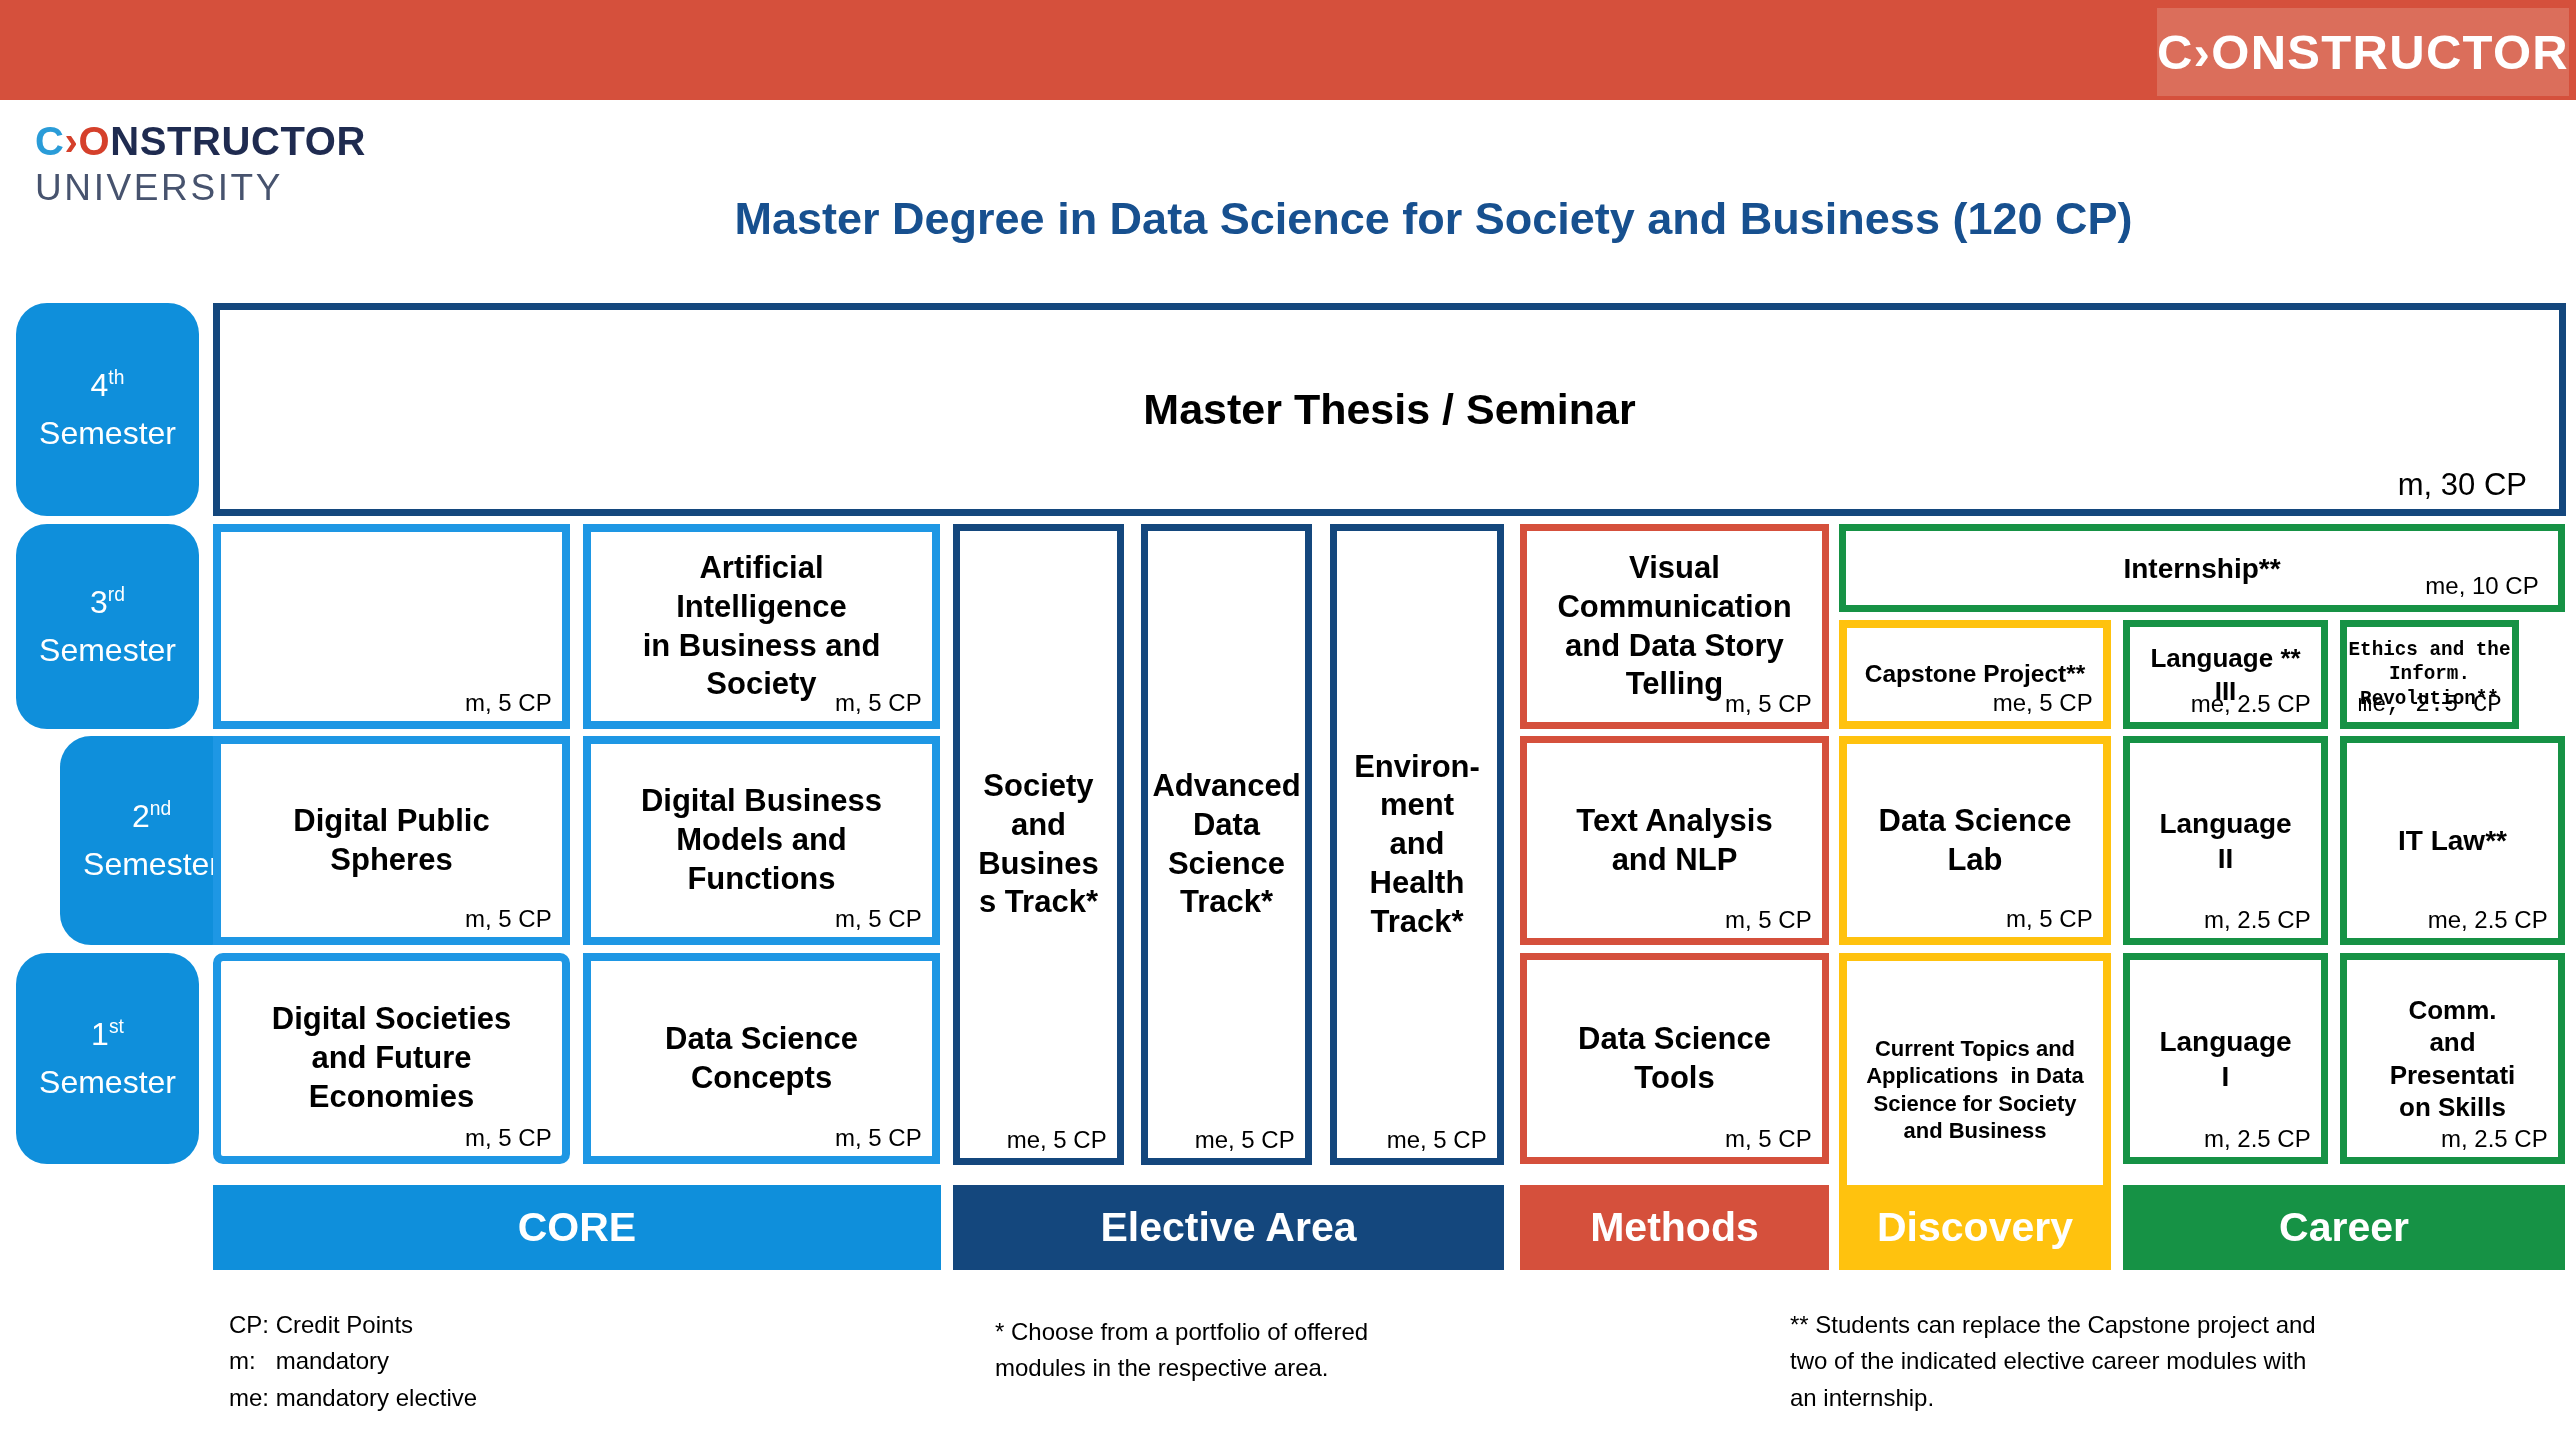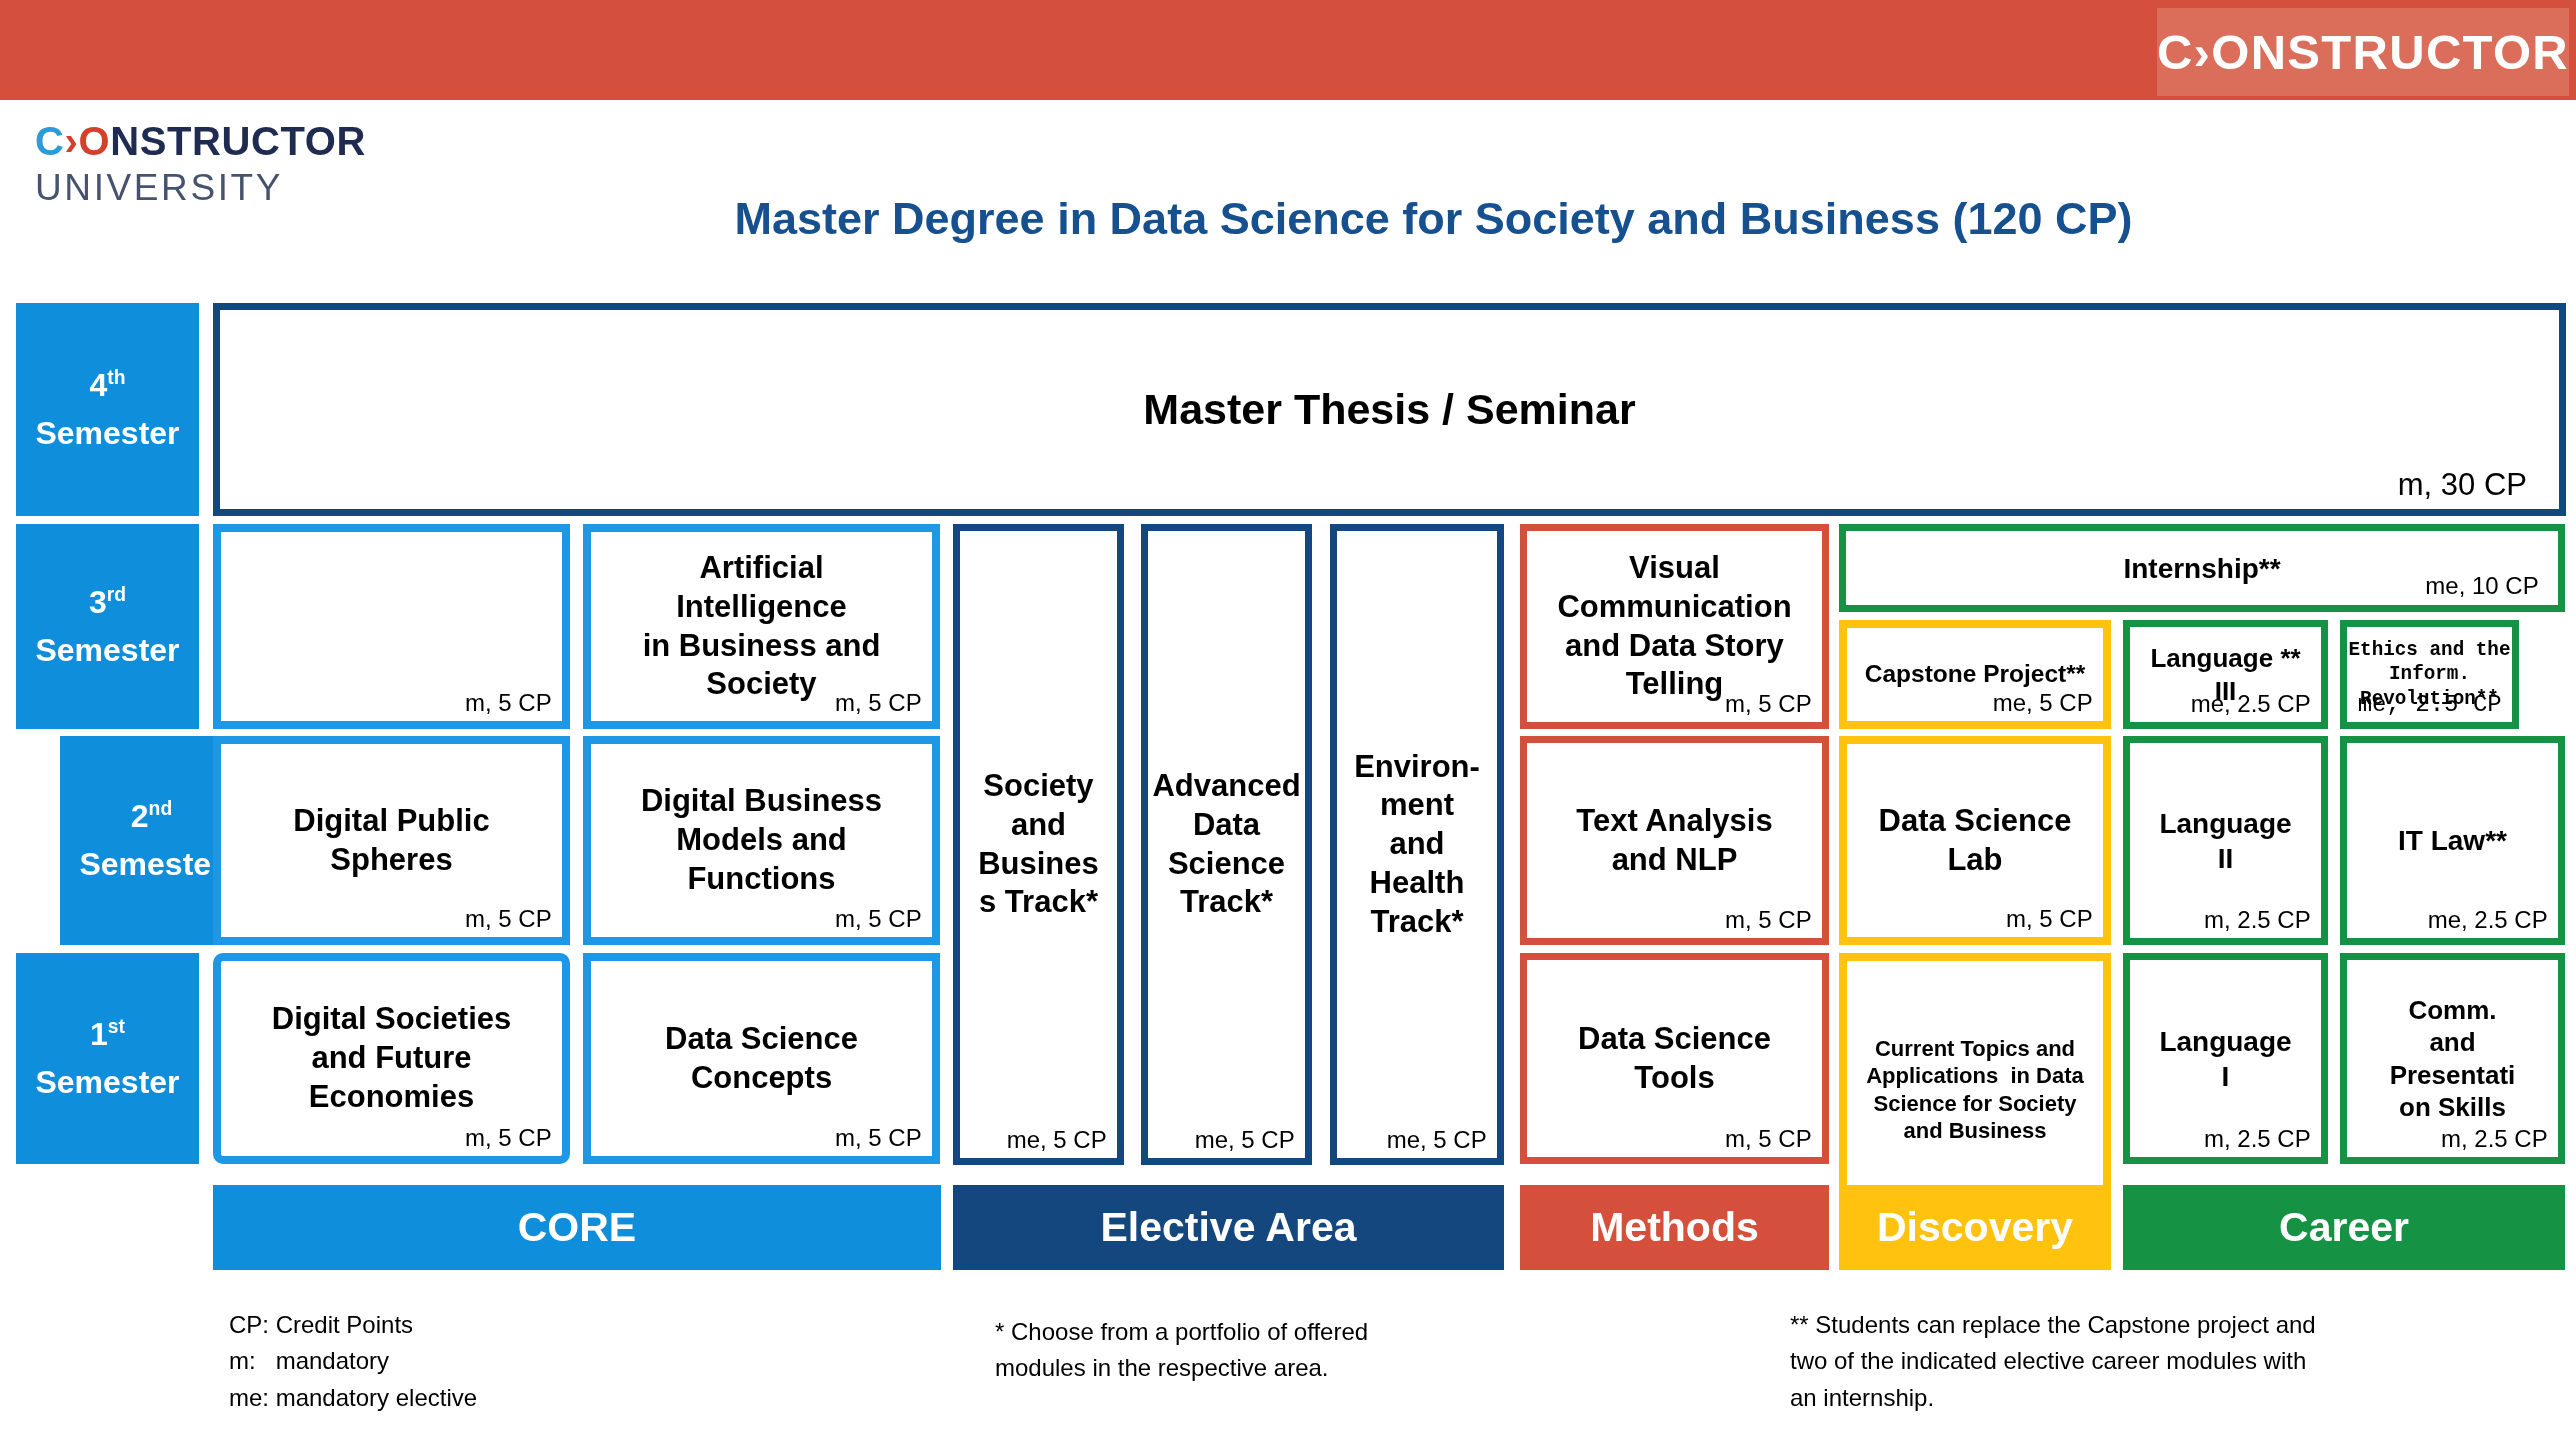--- a/index.html
+++ b/index.html
@@ -20,21 +20,21 @@
   .uni-line1{font-size:40px;font-weight:bold;letter-spacing:0.6px;color:var(--logo_navy);}
   .uni-line1 .lg-c{color:#2A9CD8;}
   .uni-line1 .lg-chev{color:#D5402B;}
   .uni-line1 .lg-o{color:#D5402B;}
   .uni-line2{font-size:37px;font-weight:300;color:var(--logo_gray);letter-spacing:2.6px;margin-top:2.6px;}
   
   .page-title{left:291px;top:193px;width:2285px;text-align:center;font-size:45px;
     font-weight:bold;color:var(--title_navy);white-space:nowrap;}
   
   .sem{left:16px;width:183px;background:var(--blue);color:#fff;display:flex;flex-direction:column;
-    align-items:center;justify-content:center;font-weight:bold;text-align:center;}
+    align-items:center;justify-content:center;font-weight:normal;text-align:center;border-radius:31px;}
   .sem-num{font-size:32px;}
   .sem-num sup{font-size:19.3px;}
   .sem-label{font-size:32px;margin-top:10.3px;}
   .sem-4{top:303px;height:213px;}
   .sem-3{top:524px;height:205px;}
   .sem-2{top:736px;height:209px;margin-left:44px;}
   .sem-1{top:953px;height:211px;}
   
   .box{position:absolute;background:#fff;}
   .border-blue{border:8.4px solid var(--core_blue);}

